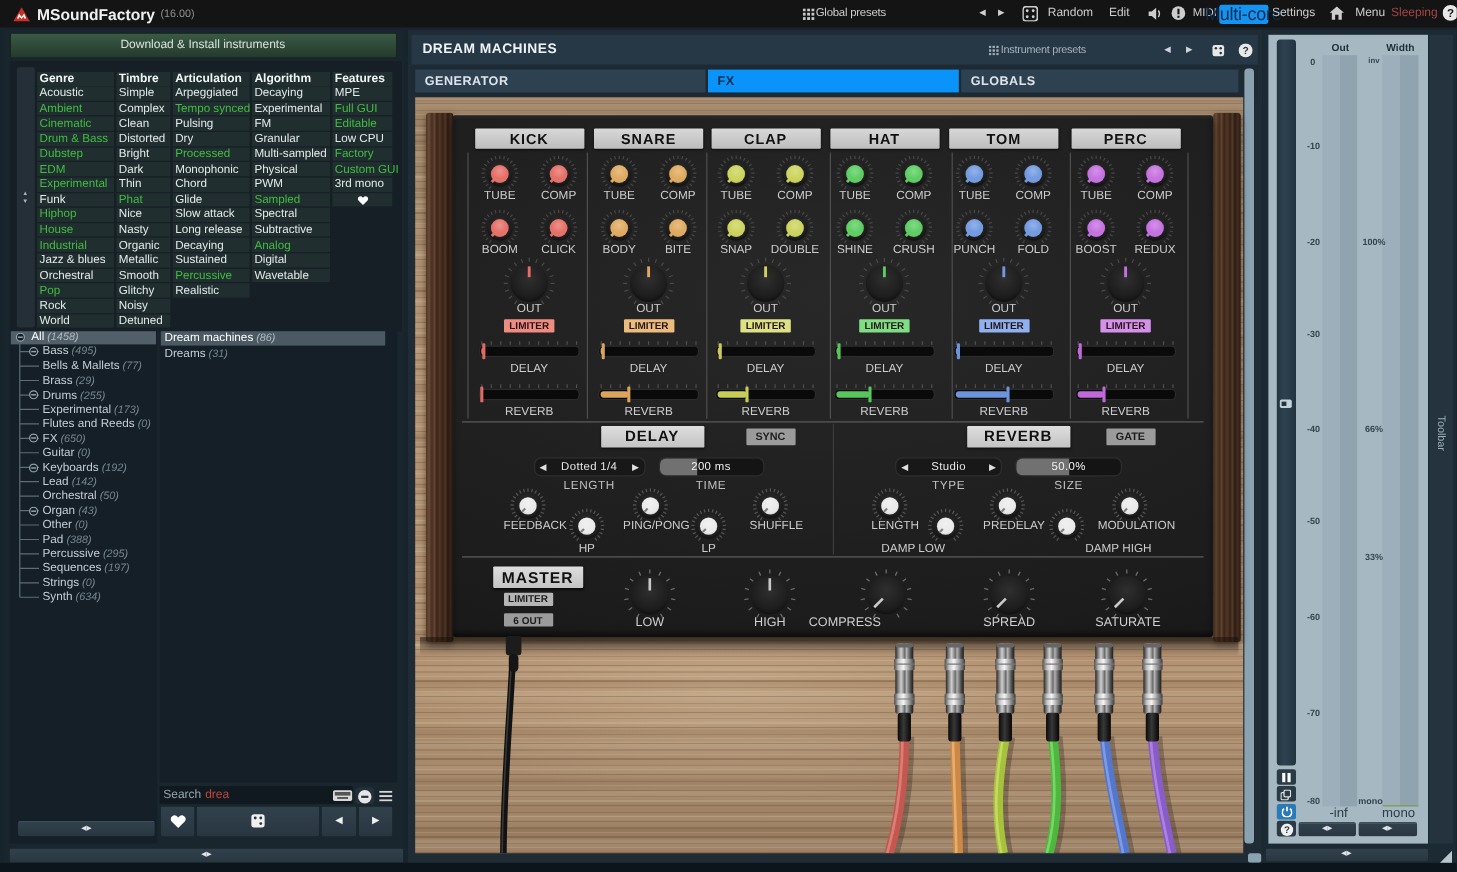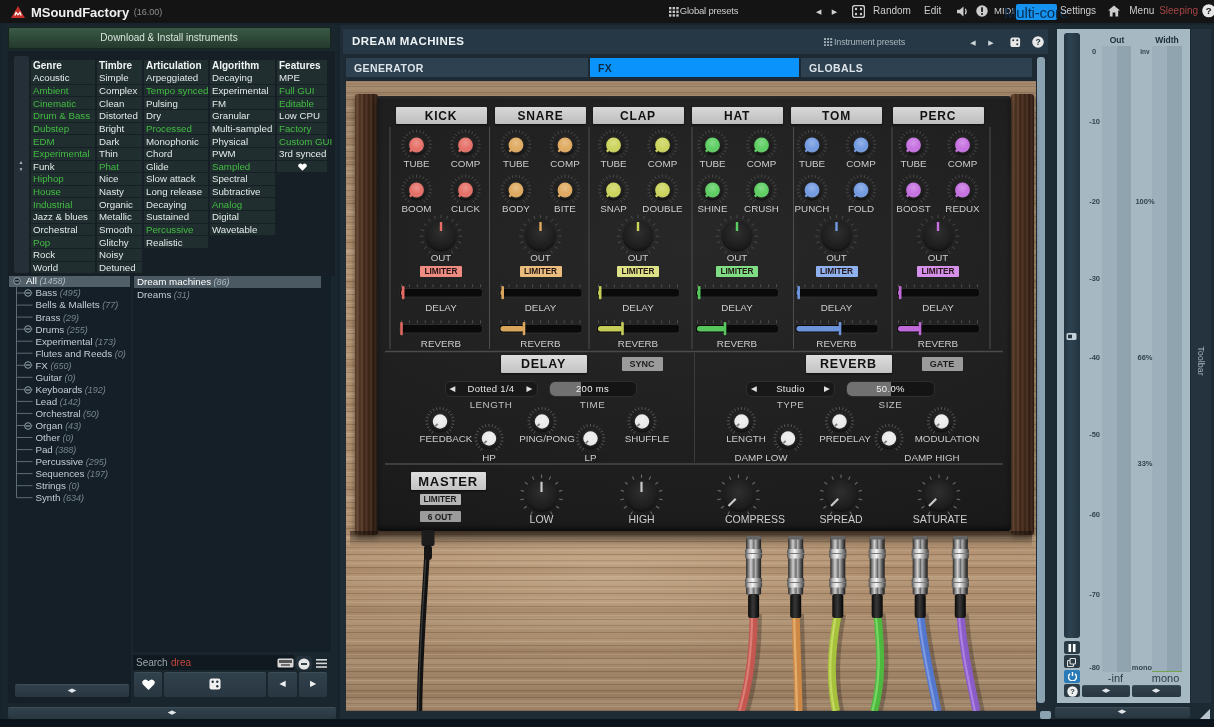--- a/index.html
+++ b/index.html
@@ -202,21 +202,21 @@
 <div class="lft" style="left:279px;top:91.06px;font-size:9.7px;color:#42bc42;">Full GUI</div>
 <div class="" style="left:277px;top:97.39px;width:50px;height:11.6px;background:#202e2f;"></div>
 <div class="lft" style="left:279px;top:103.69px;font-size:9.7px;color:#42bc42;">Editable</div>
 <div class="" style="left:277px;top:110.02000000000001px;width:50px;height:11.6px;background:#202e2f;"></div>
 <div class="lft" style="left:279px;top:116.32000000000001px;font-size:9.7px;color:#e3eaea;">Low CPU</div>
 <div class="" style="left:277px;top:122.65px;width:50px;height:11.6px;background:#202e2f;"></div>
 <div class="lft" style="left:279px;top:128.95000000000002px;font-size:9.7px;color:#42bc42;">Factory</div>
 <div class="" style="left:277px;top:135.28px;width:50px;height:11.6px;background:#202e2f;"></div>
 <div class="lft" style="left:279px;top:141.58px;font-size:9.7px;color:#42bc42;">Custom GUI</div>
 <div class="" style="left:277px;top:147.91000000000003px;width:50px;height:11.6px;background:#202e2f;"></div>
-<div class="lft" style="left:279px;top:154.21000000000004px;font-size:9.7px;color:#e3eaea;">3rd synced</div>
+<div class="lft" style="left:279px;top:154.21000000000004px;font-size:9.7px;color:#e3eaea;">3rd mono</div>
 <div class="" style="left:277px;top:160.54000000000002px;width:50px;height:11.6px;background:#202e2f;"></div>
 <svg style="left:297.5px;top:163.04000000000002px" width="9" height="8" viewBox="0 0 13 11">
     <path d="M6.5 11 L1 5.5 Q-0.8 3 1.5 1.2 Q4 -0.7 6.5 2.2 Q9 -0.7 11.5 1.2 Q13.8 3 12 5.5 Z" fill="#fff"></path>
   </svg>
 <div class="" style="left:8px;top:276px;width:123px;height:427px;background:#141f27;"></div>
 <div class="" style="left:133px;top:276px;width:198px;height:376px;background:#141f27;"></div>
 <svg style="left:8px;top:275px" width="123" height="240" viewBox="0 0 123 240">
     <line x1="8.5" y1="8" x2="8.5" y2="222.71999999999997" stroke="#5d6c77" stroke-width="1"></line>
     <line x1="8.5" y1="18.0" x2="24.5" y2="18.0" stroke="#5d6c77" stroke-width="1"></line>
     <line x1="8.5" y1="30.1" x2="24.5" y2="30.1" stroke="#5d6c77" stroke-width="1"></line>
@@ -1698,21 +1698,21 @@
 <div class="ctr" style="left:761px;top:457.5px;font-size:9.8px;color:#cccccc;">DAMP LOW</div>
 <div class="ctr" style="left:932px;top:457.5px;font-size:9.8px;color:#cccccc;">DAMP HIGH</div>
 <div class="" style="left:411px;top:471.5px;width:74.5px;height:18.5px;background:linear-gradient(180deg,#dedede,#c3c3c3);border-radius:1px;box-shadow:0 1px 2px rgba(0,0,0,0.6);"></div>
 <div class="ctr" style="left:448px;top:481px;font-size:13px;color:#111;font-weight:bold;letter-spacing:0.8px;">MASTER</div>
 <div class="" style="left:419.5px;top:493.5px;width:41px;height:11px;background:#b5b5b5;border-radius:1px;"></div>
 <div class="ctr" style="left:440px;top:499.3px;font-size:8.3px;color:#1d1d1d;font-weight:bold;">LIMITER</div>
 <div class="" style="left:419.5px;top:510.5px;width:41px;height:11.5px;background:#9b9b9b;border-radius:1px;"></div>
 <div class="ctr" style="left:440px;top:516.5px;font-size:8.3px;color:#1d1d1d;font-weight:bold;">6 OUT</div>
 <div class="ctr" style="left:541.5px;top:518.5px;font-size:10.5px;color:#cfcfcf;">LOW</div>
 <div class="ctr" style="left:641.5px;top:518.5px;font-size:10.5px;color:#cfcfcf;">HIGH</div>
-<div class="ctr" style="left:755px;top:518.5px;font-size:10.5px;color:#cfcfcf;text-align:center;">COMPRESS</div>
+<div class="ctr" style="left:704px;top:518.5px;font-size:10.5px;color:#cfcfcf;text-align:center;">COMPRESS</div>
 <div class="ctr" style="left:841px;top:518.5px;font-size:10.5px;color:#cfcfcf;">SPREAD</div>
 <div class="ctr" style="left:940px;top:518.5px;font-size:10.5px;color:#cfcfcf;">SATURATE</div>
 <div class="" style="left:350px;top:531px;width:682px;height:16px;background:linear-gradient(180deg, rgba(20,12,6,0.55), rgba(20,12,6,0));"></div>
 <svg style="left:346px;top:525px" width="690" height="186" viewBox="0 0 690 186">
     <defs>
       <linearGradient id="metal" x1="0" y1="0" x2="1" y2="0">
         <stop offset="0" stop-color="#262626"></stop>
         <stop offset="0.15" stop-color="#7a7a7a"></stop>
         <stop offset="0.32" stop-color="#cfcfcf"></stop>
         <stop offset="0.46" stop-color="#8f8f8f"></stop>

